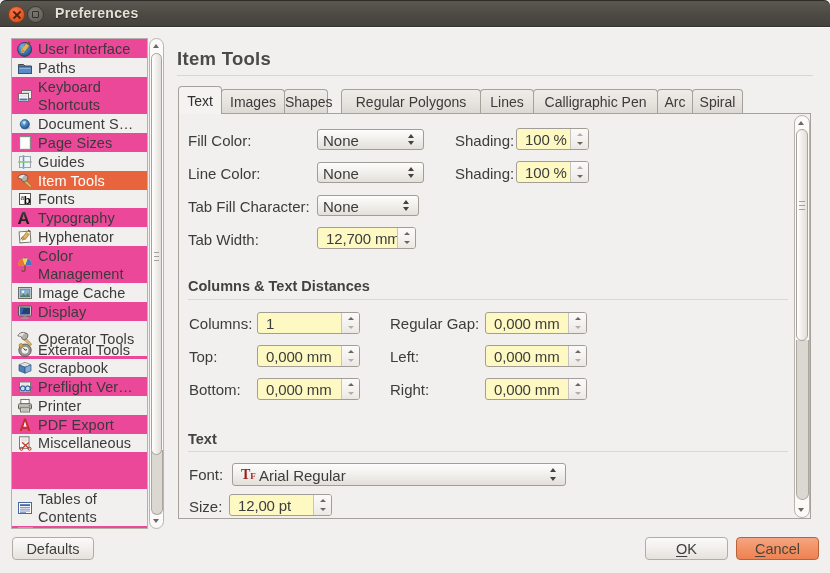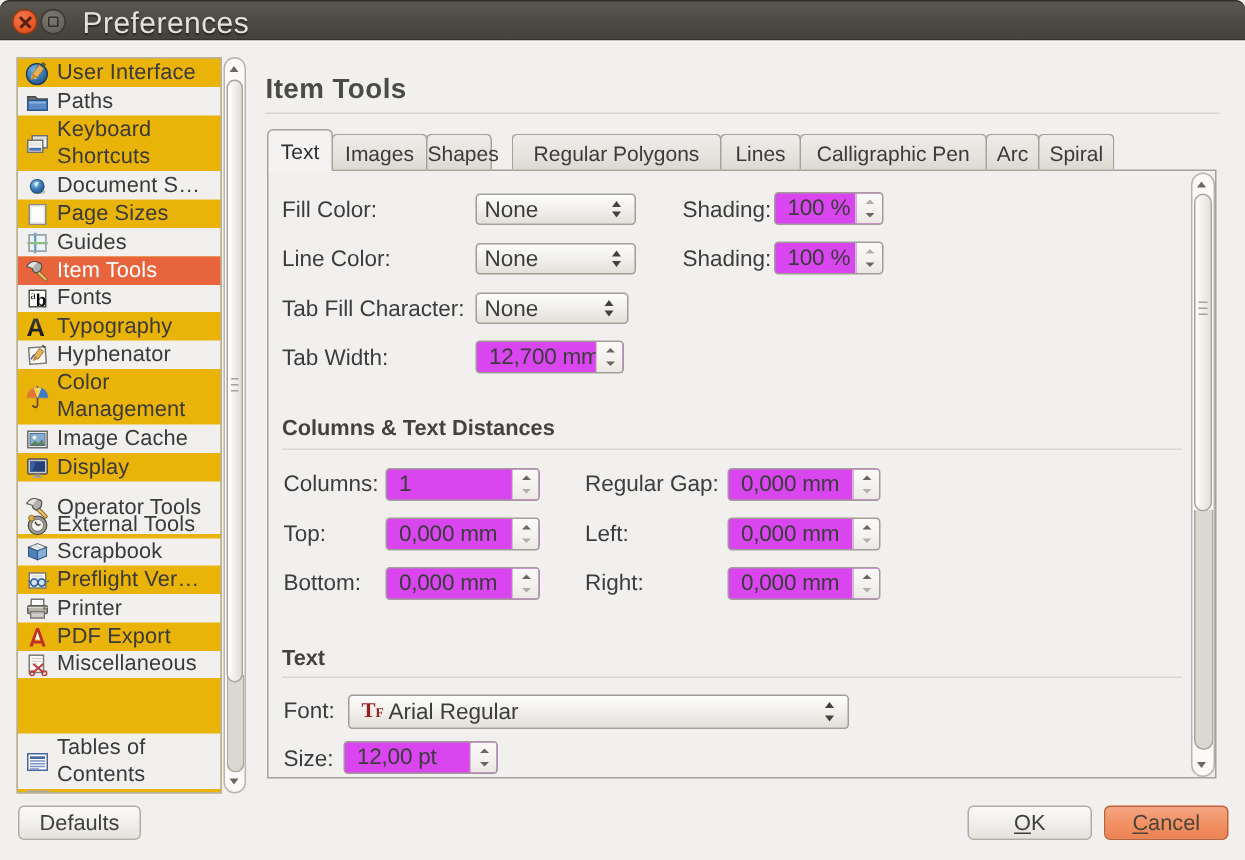--- a/index.html
+++ b/index.html
@@ -1,30 +1,30 @@
 <!DOCTYPE html>
 <html><head><meta charset="utf-8">
 <style>
 html,body{margin:0;padding:0}
 body{width:830px;height:573px;position:relative;background:#F1F0EE;font-family:"Liberation Sans",sans-serif;overflow:hidden}
 
 #titlebar{position:absolute;left:0;top:0;width:830px;height:26px;border-radius:6px 6px 0 0;
  background:linear-gradient(#5B5951,#4C4A43 55%,#44423B);border-bottom:1px solid #33322C;
  box-shadow:inset 0 1px 0 rgba(0,0,0,.5),0 1px 0 #FAF9F7}
-#ttl{position:absolute;left:55px;top:5px;font-size:20px;font-weight:normal;letter-spacing:.3px;color:#E5E1D9;text-shadow:0 1px 1px rgba(0,0,0,.5)}
+#ttl{position:absolute;left:55px;top:5px;font-size:14px;font-weight:bold;letter-spacing:.3px;color:#E5E1D9;text-shadow:0 1px 1px rgba(0,0,0,.5)}
 #btnclose{position:absolute;left:8px;top:6px;width:15px;height:15px;border-radius:50%;
  background:radial-gradient(circle at 40% 30%,#F4764C,#E75A27 60%,#D24A1C);border:1px solid #933A12}
 #btnclose:before,#btnclose:after{content:"";position:absolute;left:2.5px;top:6.5px;width:10px;height:1.6px;background:#56220D}
 #btnclose:before{transform:rotate(45deg)}
 #btnclose:after{transform:rotate(-45deg)}
 #btnrest{position:absolute;left:27px;top:6px;width:15px;height:15px;border-radius:50%;
  background:radial-gradient(circle at 40% 30%,#7d7a74,#68655F 65%,#5C5953);border:1px solid #3A3833}
 #btnrest:before{content:"";position:absolute;left:4px;top:4px;width:5px;height:5px;border:1.5px solid #312F2A;border-radius:1px}
 
-#list{position:absolute;left:11px;top:38px;width:137px;height:491px;background:#eab308;border:1px solid #B5B1AA;box-sizing:border-box;overflow:hidden}
+#list{position:absolute;left:11px;top:38px;width:137px;height:491px;background:#ec4899;border:1px solid #B5B1AA;box-sizing:border-box;overflow:hidden}
 .row{position:absolute;left:0;width:135px;color:#3A3A3A;font-size:14.5px}
 .row.alt{background:#F1F0EE}
 .row.sel{background:#E8643C;border-bottom:1px solid #CE5430;color:#fff}
 .row .ic{position:absolute;left:5px;top:50%;margin-top:-8px;width:16px;height:16px}
 .row .tx{position:absolute;left:26px;top:50%;transform:translateY(-50%);white-space:pre;line-height:18.5px;letter-spacing:.1px}
 
 .sbtrack{position:absolute;box-sizing:border-box;border:1px solid #B9B5AE;border-radius:8px;background:#FBFAF8}
 .sbthumb{position:absolute;box-sizing:border-box;border:1px solid #A7A39C;border-radius:6px;background:linear-gradient(90deg,#FFFFFF,#F2F0ED 45%,#E2DFD9)}
 .sbgroove{position:absolute;box-sizing:border-box;border:1px solid #ABA7A0;border-top:none;background:#DBD7D1}
 .grip{position:absolute;left:2px;right:2px;height:1px;background:#A5A19A}
@@ -42,21 +42,21 @@
 .tab span{position:absolute;left:0;right:0;top:50%;transform:translateY(-50%)}
 .sechd{position:absolute;font-size:14.5px;font-weight:bold;color:#44423E}
 .secline{position:absolute;height:1px;background:#DAD8D3}
 .lbl{position:absolute;font-size:15px;color:#3C3C3C;transform:translateY(-50%)}
 
 .combo{position:absolute;box-sizing:border-box;border:1px solid #A29E97;border-radius:3px;
  background:linear-gradient(#FDFDFC,#F0EEEA 55%,#E3E0DA);font-size:15px;color:#3C3C3C}
 .combo .t{position:absolute;left:5px;top:50%;transform:translateY(-50%);white-space:pre}
 .cup{position:absolute;right:9px;top:4px;width:0;height:0;border-left:3.5px solid transparent;border-right:3.5px solid transparent;border-bottom:4.5px solid #45423D}
 .cdn{position:absolute;right:9px;bottom:4px;width:0;height:0;border-left:3.5px solid transparent;border-right:3.5px solid transparent;border-top:4.5px solid #45423D}
-.spin{position:absolute;box-sizing:border-box;border:1px solid #A29E97;border-radius:3px;background:#d946ef;font-size:15px;color:#3C3C3C}
+.spin{position:absolute;box-sizing:border-box;border:1px solid #A29E97;border-radius:3px;background:#fef9c3;font-size:15px;color:#3C3C3C}
 .spin .t{position:absolute;left:8px;top:50%;transform:translateY(-50%);white-space:pre;letter-spacing:-.15px}
 .spin .btns{position:absolute;right:0;top:0;bottom:0;width:17px;border-left:1px solid #C8C5BF;
  background:linear-gradient(#FBFAF9,#F3F1EE 60%,#EBE8E4);border-radius:0 2px 2px 0}
 .sup{position:absolute;right:5.5px;top:4px;width:0;height:0;border-left:3px solid transparent;border-right:3px solid transparent;border-bottom:3.5px solid #6B6760}
 .sdn{position:absolute;right:5.5px;bottom:4px;width:0;height:0;border-left:3px solid transparent;border-right:3px solid transparent;border-top:3.5px solid #6B6760}
 .sup.dis{border-bottom-color:#B2AFA9}.sdn.dis{border-top-color:#B2AFA9}
 
 .btn{position:absolute;box-sizing:border-box;height:23px;border:1px solid #B1ADA6;border-radius:4px;
  background:linear-gradient(#FBFAF9,#F0EEEB 55%,#E5E2DD);font-size:14.5px;color:#3F3F3F;text-align:center}
 .btn span{position:absolute;left:0;right:0;top:50%;transform:translateY(-50%)}

